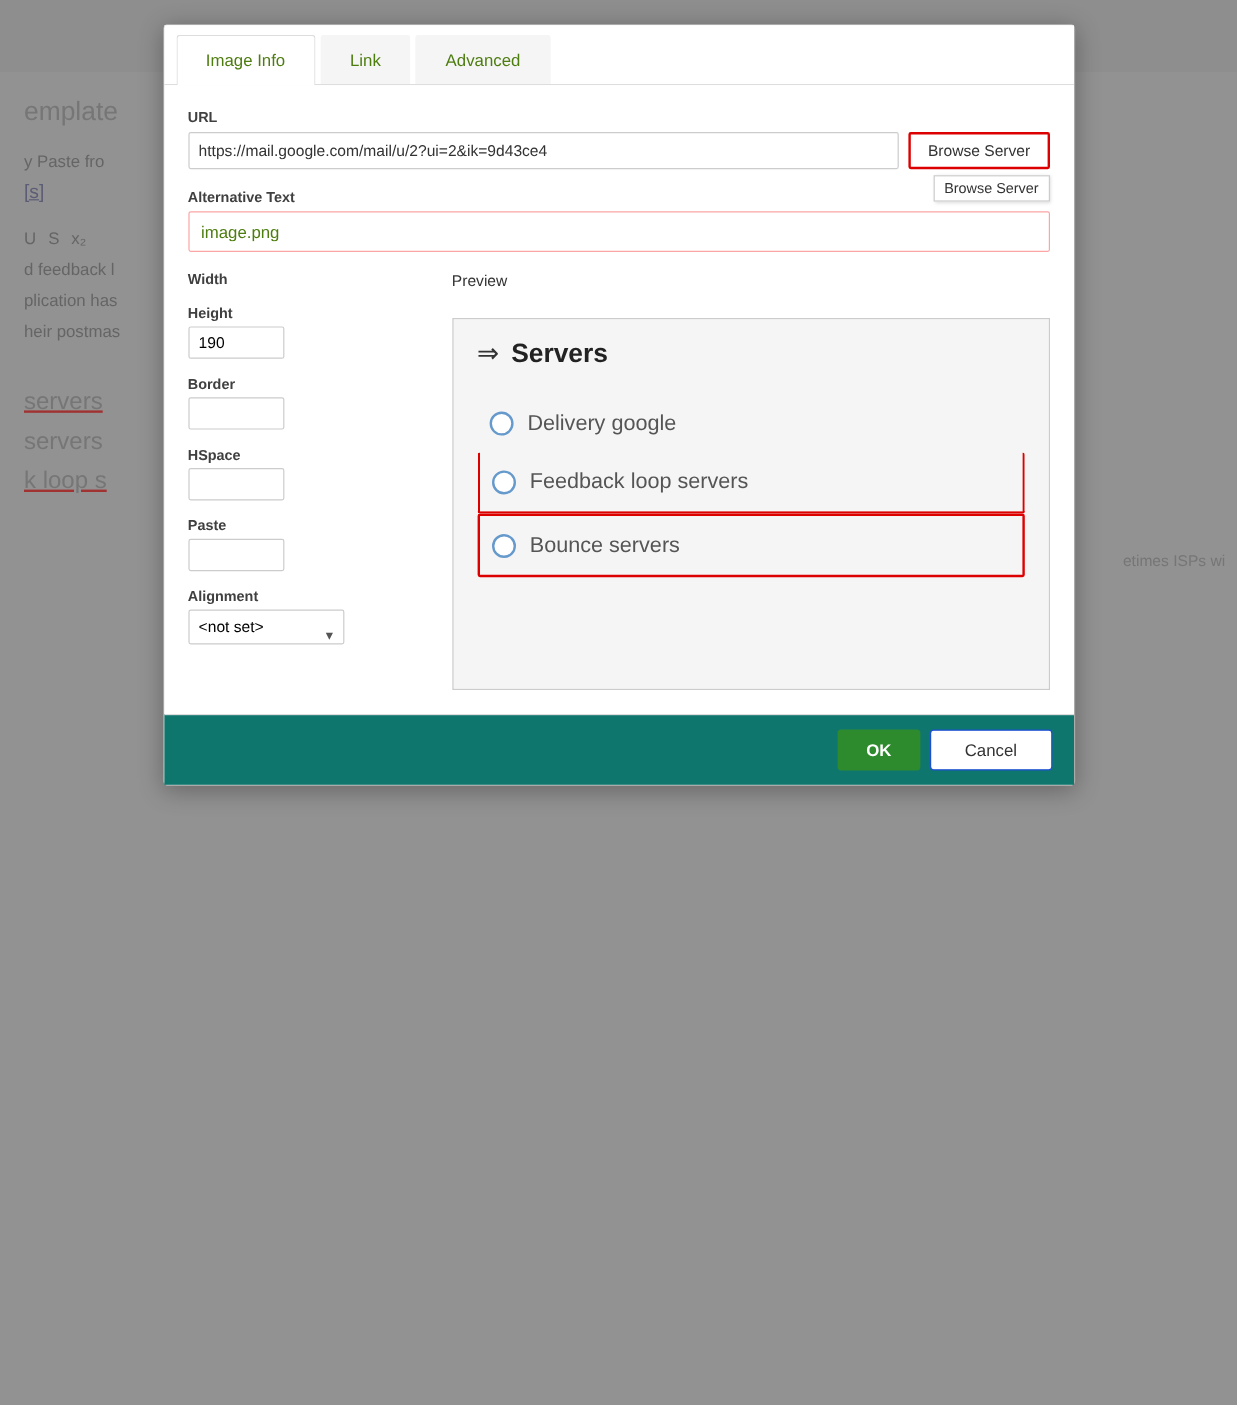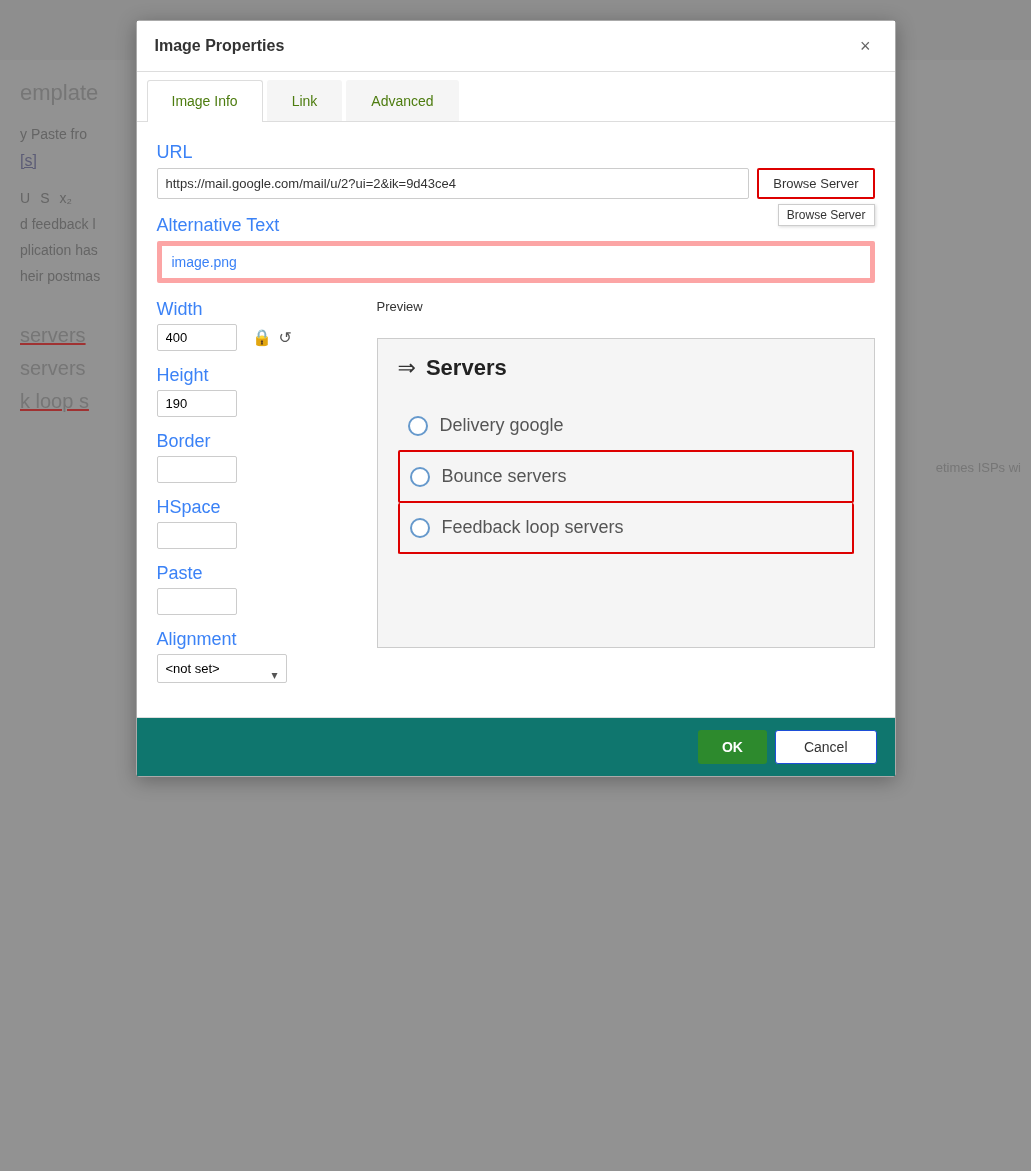--- a/index.html
+++ b/index.html
@@ -90,24 +90,24 @@
     }
 
     
     .dialog-body {
       padding: 20px 20px;
       background: #fff;
     }
 
     
     .field-label {
-      font-size: 18px;
-      color: #3b82f6;
+      font-size: 12px;
+      color: #404040;
       margin-bottom: 5px;
-      font-weight: normal;
+      font-weight: bold;
     }
 
     .url-row {
       display: flex;
       gap: 8px;
       align-items: stretch;
       margin-bottom: 16px;
     }
 
     .url-input {
@@ -146,26 +146,26 @@
       font-size: 12px;
       color: #333;
       white-space: nowrap;
       box-shadow: 1px 1px 3px rgba(0,0,0,0.15);
       z-index: 10;
     }
 
     
     .alt-input {
       width: 100%;
-      border: 5px solid #fca5a5;
+      border: 1px solid #fca5a5;
       padding: 8px 10px;
       font-size: 14px;
       border-radius: 2px;
       margin-bottom: 16px;
-      color: #3b82f6;
+      color: #4d7c0f;
     }
 
     
     .two-col {
       display: flex;
       gap: 20px;
     }
 
     .left-col {
       width: 200px;
@@ -443,24 +443,20 @@
         <span>k loop s</span>
       </div>
     </div>
     <div class="right-side-text">etimes ISPs wi</div>
   </div>
 </div>
 
 <div class="overlay">
   <div class="dialog">
 
-    <div class="dialog-header">
-      <span class="dialog-title">Image Properties</span>
-      <button class="close-btn">×</button>
-    </div>
 
     <div class="tabs">
       <div class="tab active">
         <span>Image Info</span>
       </div>
       <div class="tab">
         <span>Link</span>
       </div>
       <div class="tab">
         <span>Advanced</span>
@@ -484,27 +480,20 @@
       <div class="field-label">Alternative Text</div>
       <input type="text" class="alt-input" value="image.png" style="">
 
       
       <div class="two-col">
 
         <div class="left-col">
 
           <div class="field-group">
             <div class="field-label">Width</div>
-            <div class="size-row">
-              <input type="text" class="size-input" value="400" style="">
-              <div class="lock-icons">
-                <span style="font-size:16px;">🔒</span>
-                <span style="font-size:16px;">↺</span>
-              </div>
-            </div>
           </div>
 
           <div class="field-group">
             <div class="field-label">Height</div>
             <input type="text" class="size-input" value="190" style="">
           </div>
 
           <div class="field-group">
             <div class="field-label">Border</div>
             <input type="text" class="small-input" value="" style="">
@@ -544,28 +533,28 @@
               <div class="servers-header">
                 <span class="servers-icon">⇒</span>
                 <span class="servers-title">Servers</span>
               </div>
 
               <div class="server-item">
                 <div class="radio-circle"></div>
                 <span>Delivery google</span>
               </div>
 
+              <div class="server-item highlighted" style="border-top:none;">
+                <div class="radio-circle"></div>
+                <span>Feedback loop servers</span>
+              </div>
+
               <div class="server-item highlighted">
                 <div class="radio-circle"></div>
                 <span>Bounce servers</span>
-              </div>
-
-              <div class="server-item highlighted" style="border-top:none;">
-                <div class="radio-circle"></div>
-                <span>Feedback loop servers</span>
               </div>
             </div>
 
             <div class="preview-scroll-h">
               <span class="scroll-arrow">◀</span>
 
               <span class="scroll-arrow">▶</span>
             </div>
           </div>
         </div>

